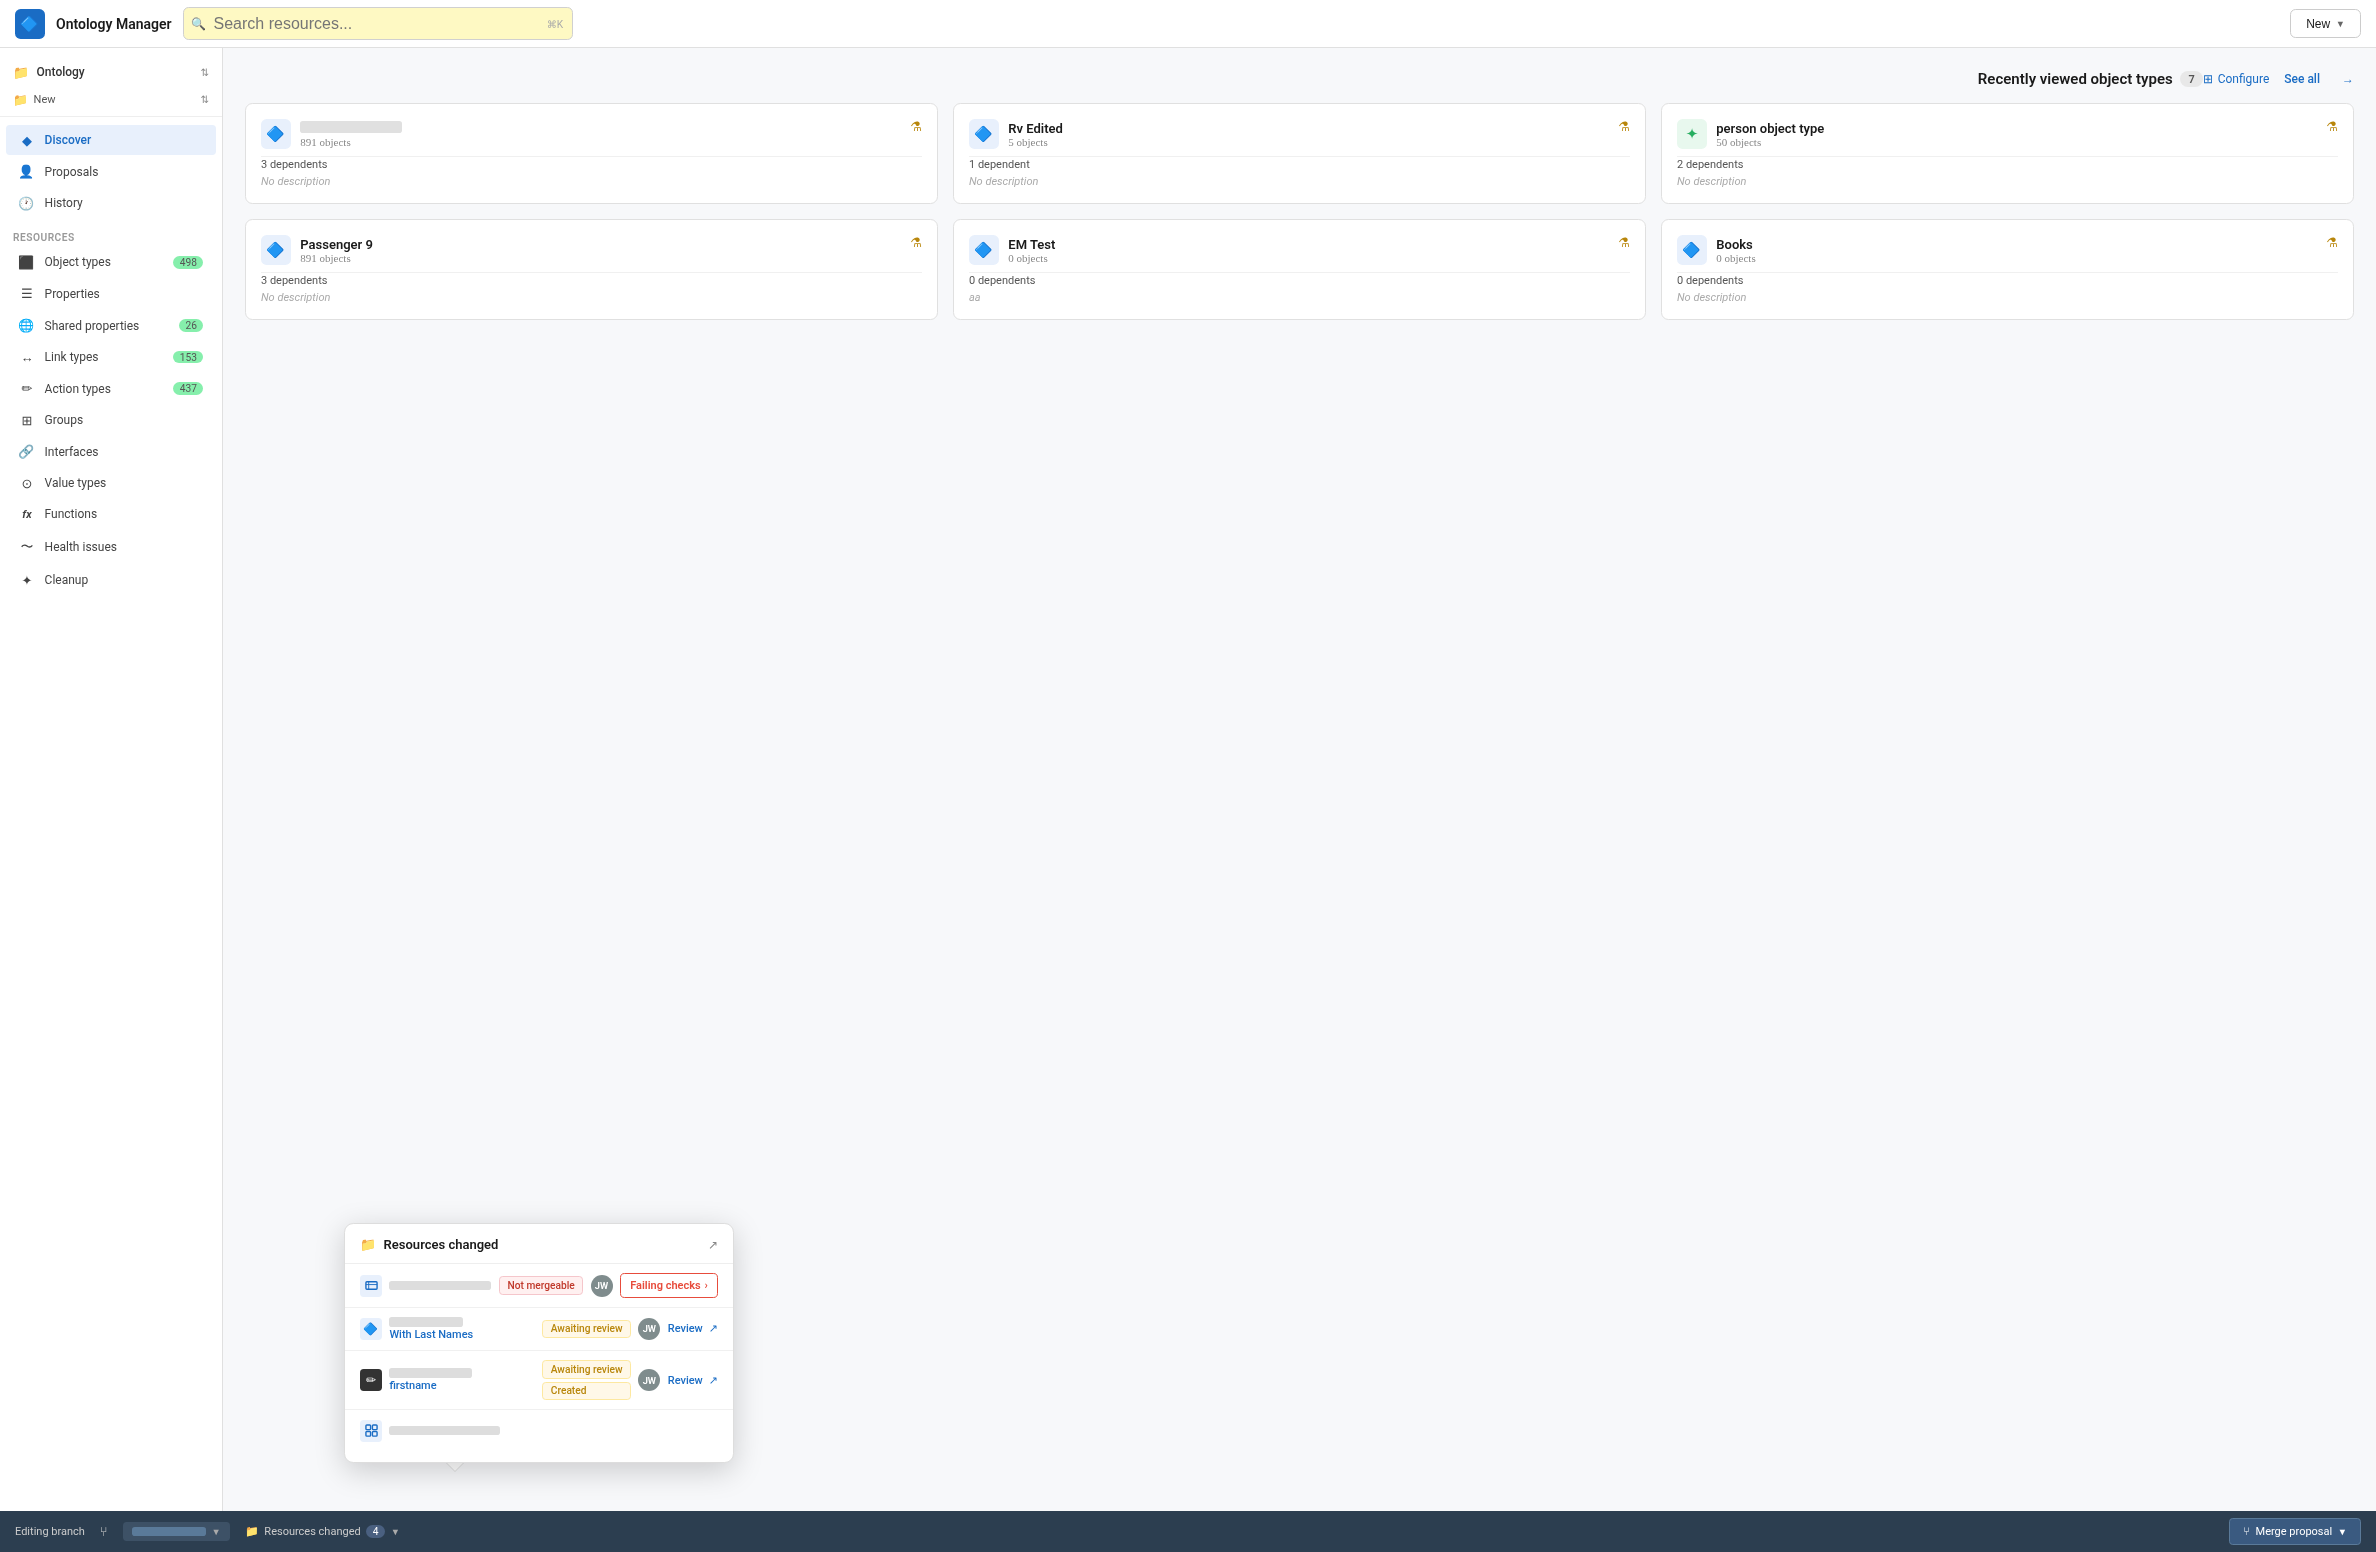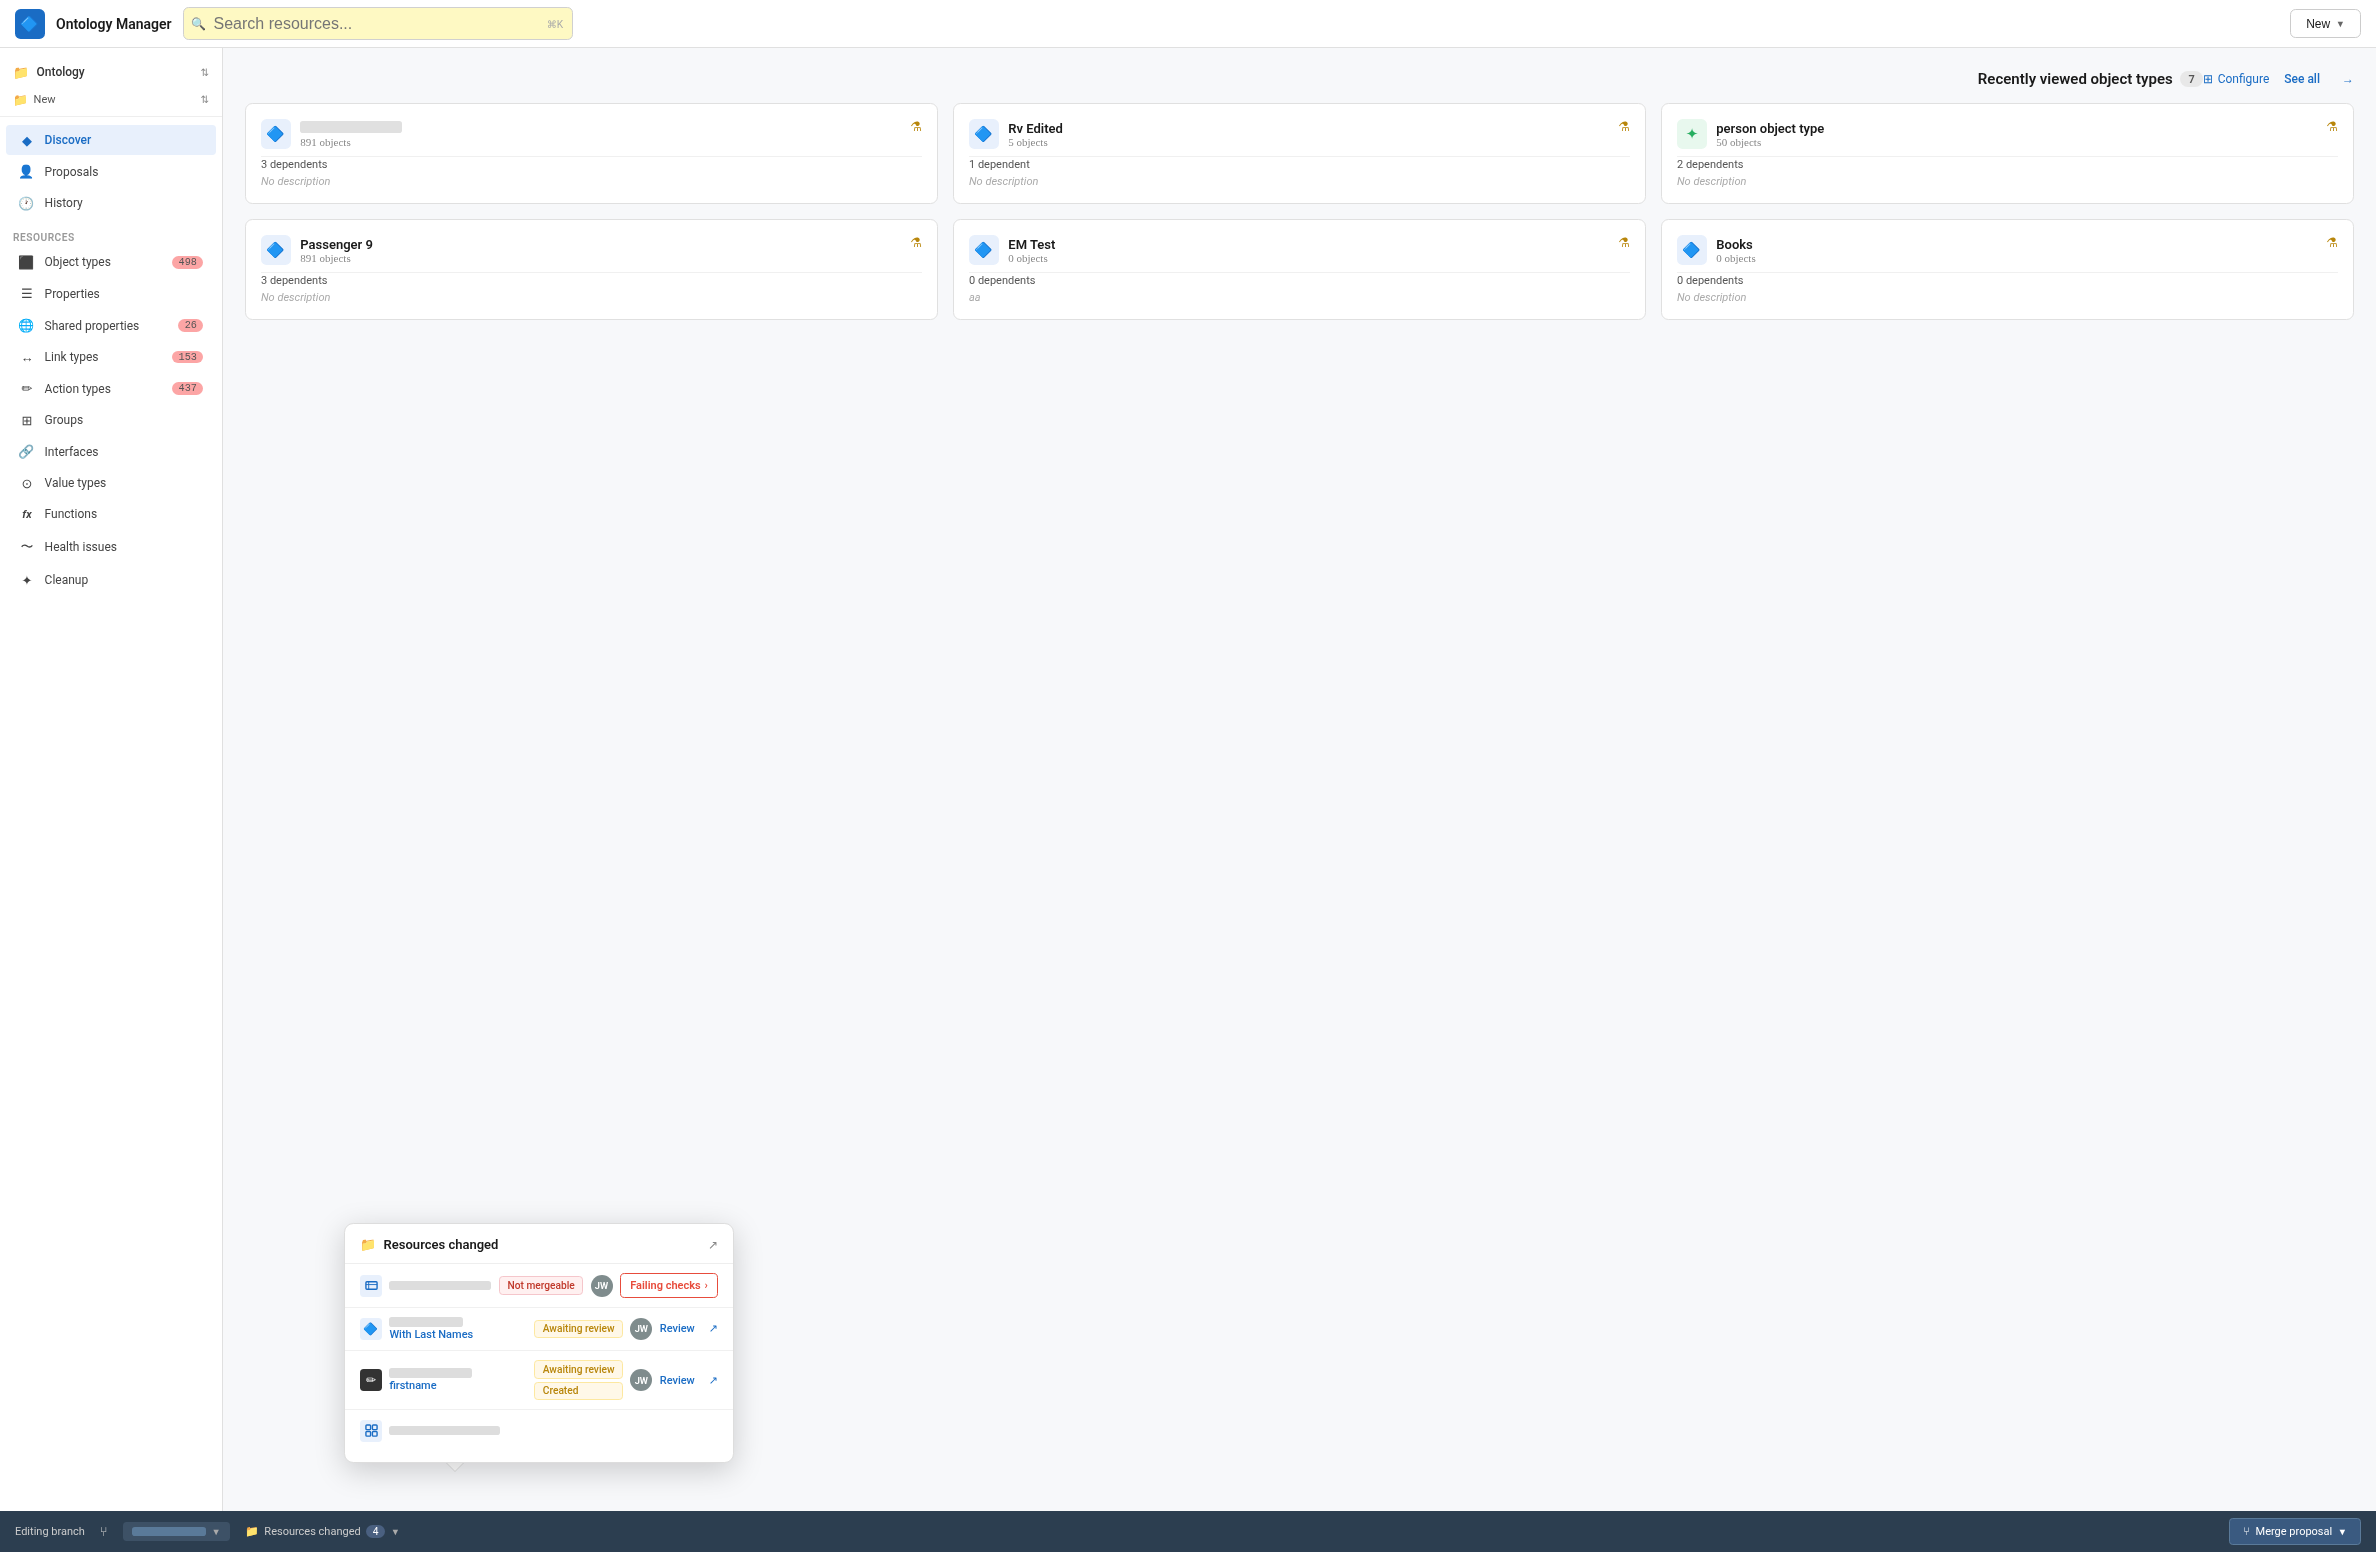--- a/index.html
+++ b/index.html
@@ -28,21 +28,21 @@
     .sidebar-ontology-name { font-size: 12px; color: #333; font-weight: 500; }
     .sidebar-branch { display: flex; align-items: center; gap: 5.6px; padding: 3.7px 13px 9.3px; border-bottom: 0.9px solid #eee; margin-bottom: 7.4px; }
     .branch-folder { color: #888; font-size: 12px; }
     .branch-name { font-size: 11px; color: #555; }
     .updown-icon { color: #888; font-size: 10.2px; cursor: pointer; }
 
     .sidebar-nav-item { display: flex; align-items: center; gap: 9.3px; padding: 7.4px 13px; cursor: pointer; border-radius: 3.7px; margin: 0.9px 5.6px; color: #444; font-size: 12px; }
     .sidebar-nav-item.active { background: #e8f0fc; color: #1a6cc4; font-weight: 500; }
     .sidebar-nav-item .nav-icon { width: 16.7px; text-align: center; font-size: 13px; }
     .sidebar-nav-item .nav-label { flex: 1; }
-    .sidebar-nav-item .nav-count { background: #fca5a5; color: #555; border-radius: 9.3px; padding: 0.9px 6.5px; font-size: 10.2px; font-family: Liberation Mono, monospace; }
+    .sidebar-nav-item .nav-count { background: #86efac; color: #555; border-radius: 9.3px; padding: 0.9px 6.5px; font-size: 10.2px; }
 
     .sidebar-section-label { font-size: 10.2px; font-weight: 600; color: #999; padding: 7.4px 13px 3.7px; text-transform: uppercase; letter-spacing: 0.5px; margin-top: 5.6px; }
 
     
     .content { flex: 1; overflow-y: auto; padding: 22px; background: #f7f8fa; position: relative; }
 
     .section-header { display: flex; align-items: center; justify-content: flex-end; margin-bottom: 15px; }
     .section-title { font-size: 15px; font-weight: 600; color: #1a1a1a; display: flex; align-items: center; gap: 7.4px; }
     .section-count { background: #e8e8e8; color: #555; border-radius: 9.3px; padding: 1.9px 8.3px; font-size: 11px; }
     .section-actions { display: flex; align-items: center; gap: 15px; }
@@ -77,21 +77,21 @@
     .popup-row-icon.grid { background: #e8f0fc; color: #1a6cc4; }
     .popup-row-name { flex: 1; min-width: 0; }
     .popup-row-name .blurred-line { height: 9.3px; background: #ddd; border-radius: 2.8px; display: block; }
     .popup-row-name .colored-link { color: #1a6cc4; font-size: 11px; font-weight: 500; }
     .status-badge { padding: 2.8px 7.4px; border-radius: 3.7px; font-size: 10.2px; font-weight: 500; }
     .status-not-mergeable { background: #fff0f0; color: #c0392b; border: 0.9px solid #f5c6cb; }
     .status-awaiting { background: #fff8e8; color: #b8860b; border: 0.9px solid #fde8a0; }
     .status-created { background: #fff8e8; color: #b8860b; border: 0.9px solid #fde8a0; }
     .avatar-badge { width: 22px; height: 22px; border-radius: 50%; background: #ccc; display: flex; align-items: center; justify-content: center; font-size: 9.3px; font-weight: 600; color: #fff; flex-shrink: 0; }
     .failing-checks-btn { display: flex; align-items: center; gap: 3.7px; padding: 4.6px 9.3px; border: 1.9px solid #e74c3c; border-radius: 4.6px; color: #e74c3c; font-size: 11px; font-weight: 600; cursor: pointer; }
-    .review-btn { display: flex; align-items: center; gap: 14px; color: #1a6cc4; font-size: 11px; font-weight: 500; cursor: pointer; }
+    .review-btn { display: flex; align-items: center; gap: 6px; color: #1a6cc4; font-size: 11px; font-weight: 500; cursor: pointer; }
     .popup-row-actions { display: flex; align-items: center; gap: 7.4px; flex-shrink: 0; }
     .status-col { display: flex; flex-direction: column; gap: 2.8px; }
 
     
     .bottombar { background: #2c3e50; color: #fff; height: 41px; display: flex; align-items: center; padding: 0 15px; gap: 15px; flex-shrink: 0; }
     .editing-branch { display: flex; align-items: center; gap: 7.4px; font-size: 11px; color: #ccc; }
     .branch-selector { display: flex; align-items: center; gap: 5.6px; background: #3d5166; border-radius: 3.7px; padding: 3.7px 9.3px; cursor: pointer; }
     .branch-selector .blurred-branch { height: 9.3px; width: 74px; background: #5a7a99; border-radius: 2.8px; display: inline-block; }
     .resources-changed { display: flex; align-items: center; gap: 5.6px; font-size: 11px; color: #ccc; cursor: pointer; }
     .resources-count { background: #4a6080; border-radius: 9.3px; padding: 0.9px 6.5px; font-size: 10.2px; color: #fff; }

